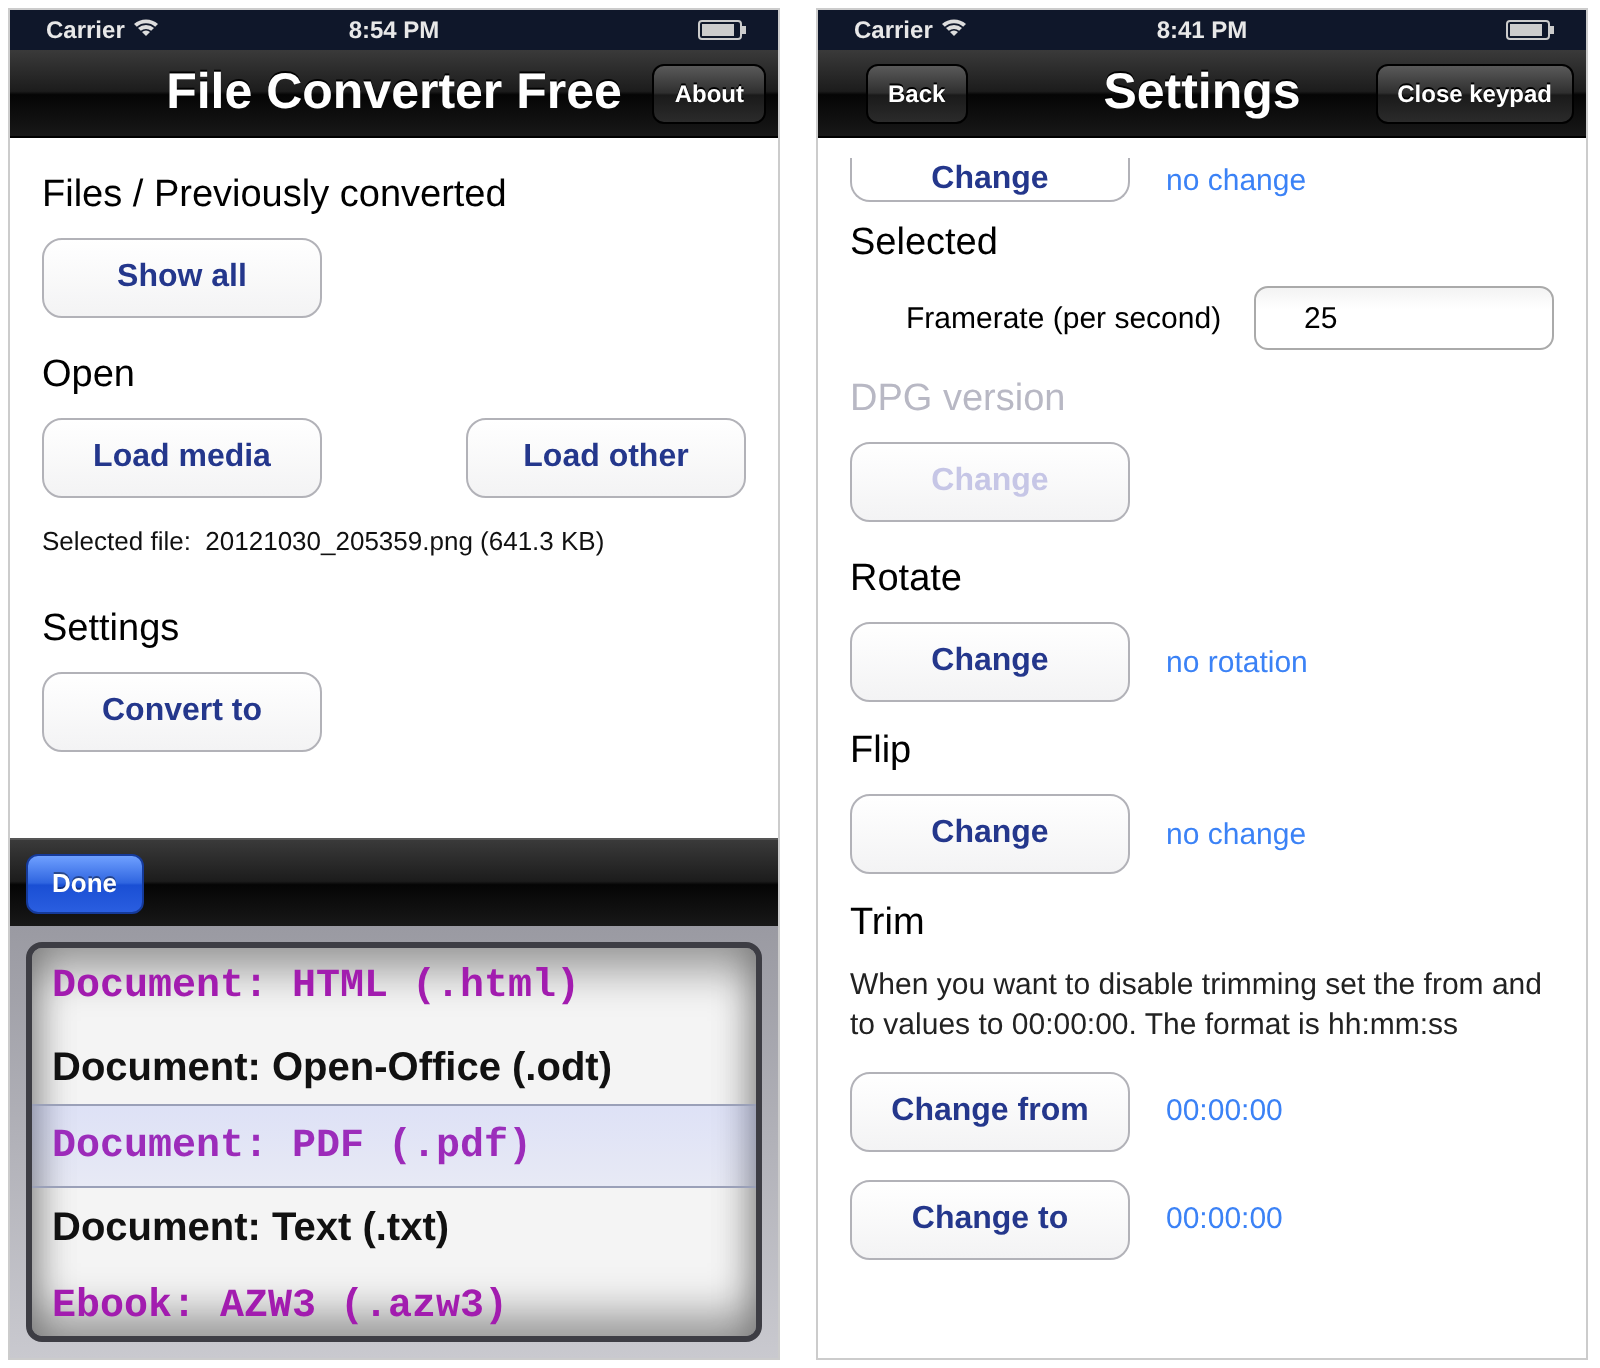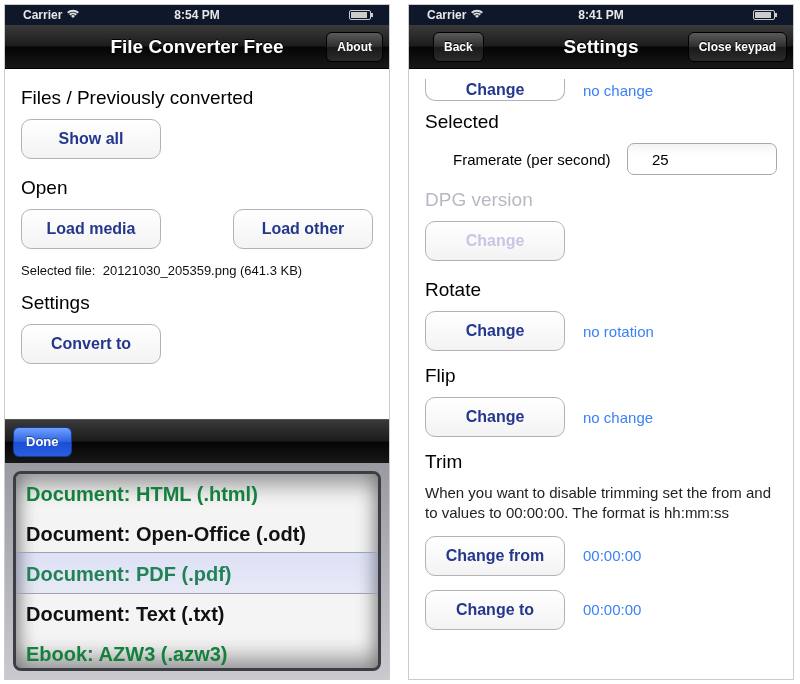--- a/index.html
+++ b/index.html
@@ -41,21 +41,21 @@
   
   .navbar {
     height: 44px;
     background: linear-gradient(#3a3a3a, #1c1c1c 48%, #050505 52%, #181818);
     border-bottom: 1px solid #000;
     display:flex;
     align-items:center;
     justify-content:center;
     position:relative;
   }
-  .navbar .title { color:#fff; font-size:19px; font-weight:bold; text-shadow:0 -1px 0 #000; }
+  .navbar .title { color:#fff; font-size:25px; font-weight:bold; text-shadow:0 -1px 0 #000; }
   .nav-btn {
     position:absolute;
     top:7px;
     height:30px;
     padding: 0 10px;
     font-size:12px;
     font-weight:bold;
     color:#fff;
     background: linear-gradient(#5a5a5a, #2f2f2f 48%, #1a1a1a 52%, #2b2b2b);
     border:1px solid #000;
@@ -80,21 +80,21 @@
     border-radius:10px;
     background: linear-gradient(#fff, #f3f3f4);
     color:#24378c;
     font-size:16px;
     font-weight:bold;
     margin-bottom:12px;
   }
   .btn.disabled { color:#c6c6e6; }
   .row { display:flex; justify-content:space-between; align-items:center; gap:10px; margin-bottom:4px; }
   .row .btn { margin-bottom:10px; }
-  .small-note { font-size:13px; color:#111; margin-top:2px; margin-bottom:14px; }
+  .small-note { font-size:13px; color:#111; margin-top:2px; margin-bottom:26px; }
   .hint { font-size:15px; color:#222; margin-bottom:12px; line-height:1.35; }
   .field-row { display:flex; align-items:center; justify-content:space-between; margin-bottom:14px; }
   .field-row label { font-size:15px;margin-left:28px; }
   input.textfield {
     width:150px; height:32px;
     border:1px solid #aaa; border-radius:7px;
     padding:0 24px; font-size:15px;
     background: linear-gradient(#f3f3f3,#fff 35%);
   }
   .value-beside { display:flex; align-items:center; gap:18px; margin-bottom:8px; }
@@ -127,21 +127,21 @@
     overflow:hidden;
     background:#f4f4f4;
     position:relative;
     box-shadow: inset 0 12px 20px rgba(0,0,0,0.35), inset 0 -12px 20px rgba(0,0,0,0.35);
   }
   .picker-wheel .item {
     height:40px; line-height:40px; padding-left:10px;
     font-size:20px; font-weight:bold; color:#111;
     white-space:nowrap;
   }
-  .picker-wheel .item.dim { color:#15803d; }
+  .picker-wheel .item.dim { color:#a21caf;font-family:Liberation Mono, monospace; }
   .picker-wheel .selection-band {
     position:absolute; left:0; right:0; top:78px; height:42px;
     background: linear-gradient(rgba(120,140,255,0.18), rgba(120,140,255,0.10));
     border-top:1px solid #9aa0b8; border-bottom:1px solid #9aa0b8;
     pointer-events:none;
   }
   
   .partial-row { display:flex; align-items:center; gap:18px; margin-top:-2px; margin-bottom:10px; }
   .partial-btn {
     display:inline-flex; align-items:center; justify-content:center;

